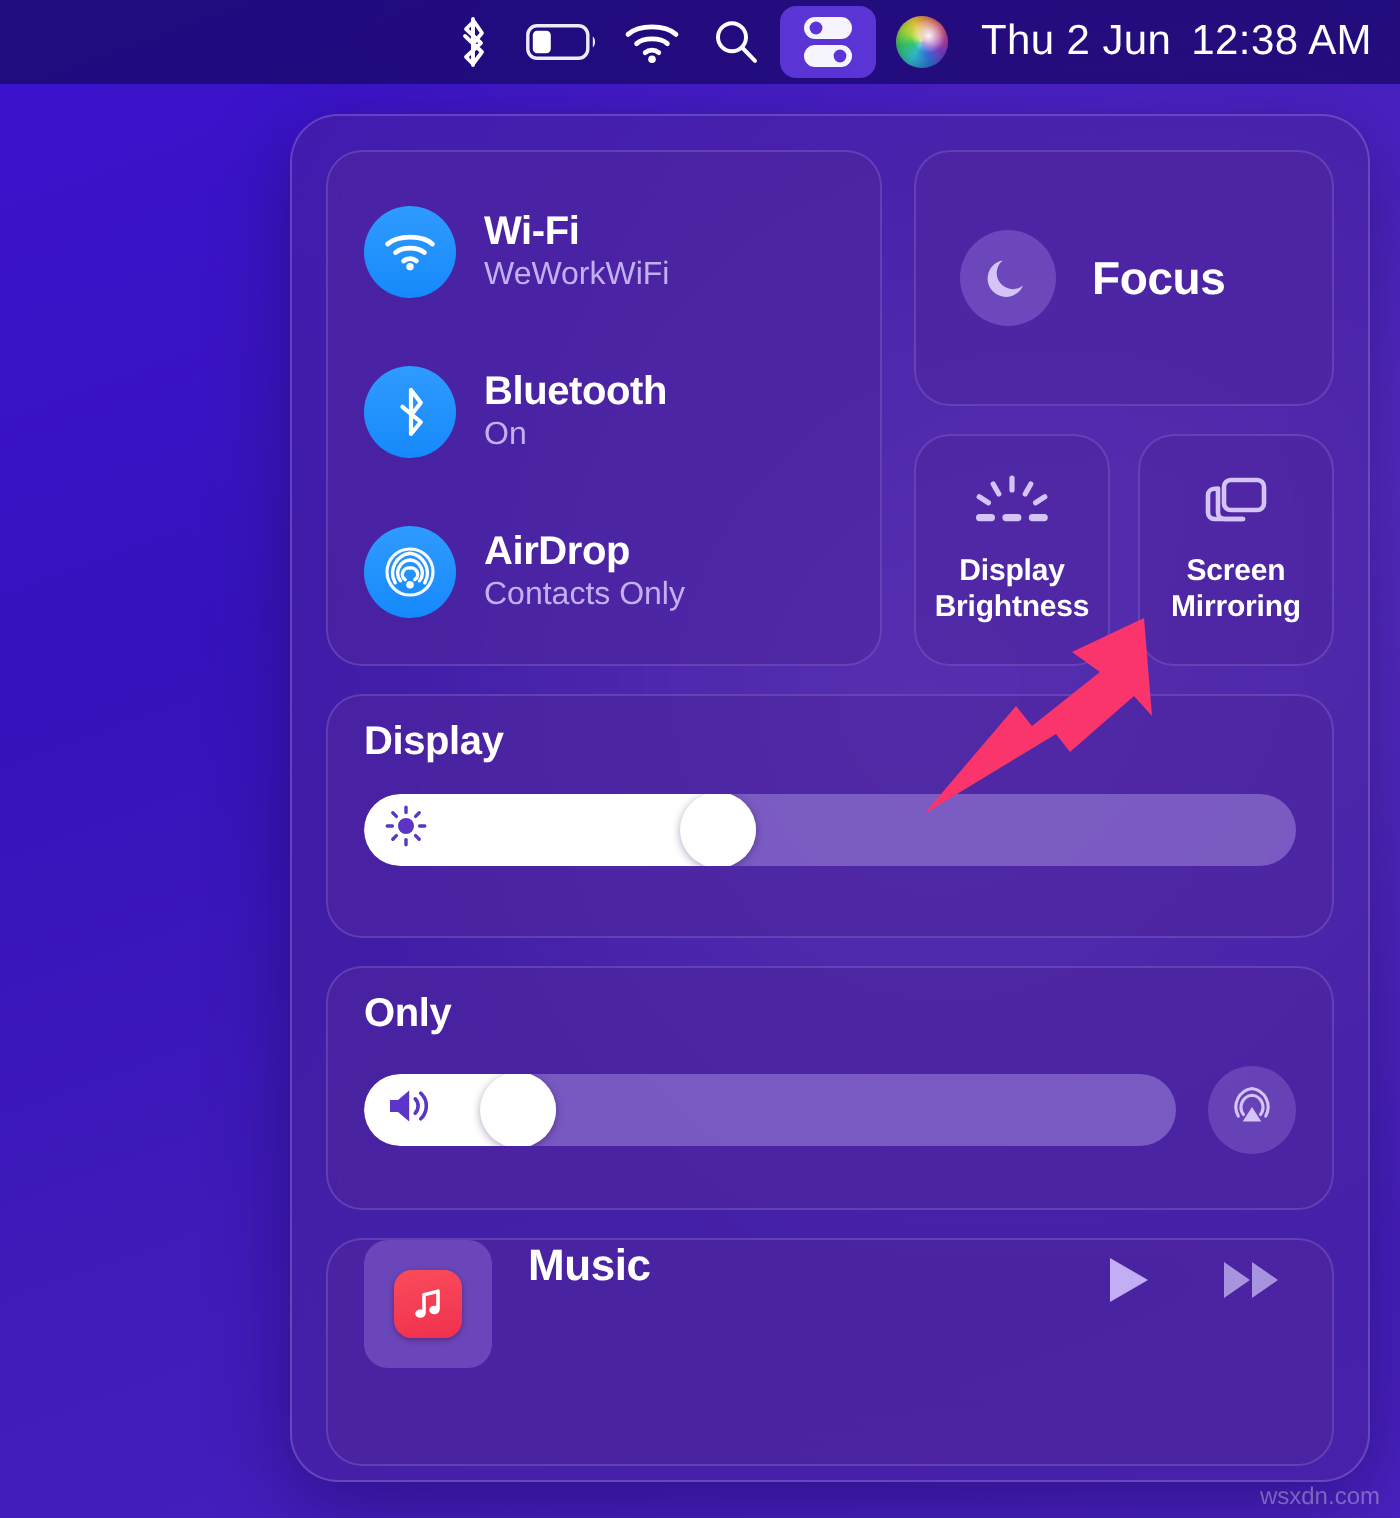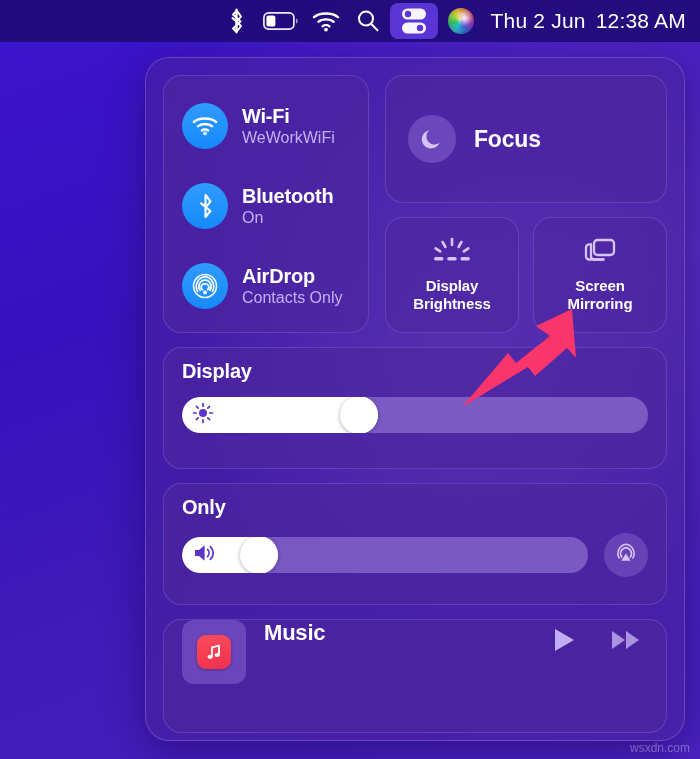--- a/index.html
+++ b/index.html
@@ -115,21 +115,21 @@
 
   
   #cc-row-top {
     display: flex;
     gap: 16px;
     height: 258px;
   }
 
   
   #connectivity-card {
-    width: 206px;
+    width: 278px;
     padding: 16px 0 0 0;
     display: flex;
     flex-direction: column;
     justify-content: flex-start;
     gap: 12px;
   }
   .conn-row {
     display: flex;
     align-items: center;
     gap: 14px;

